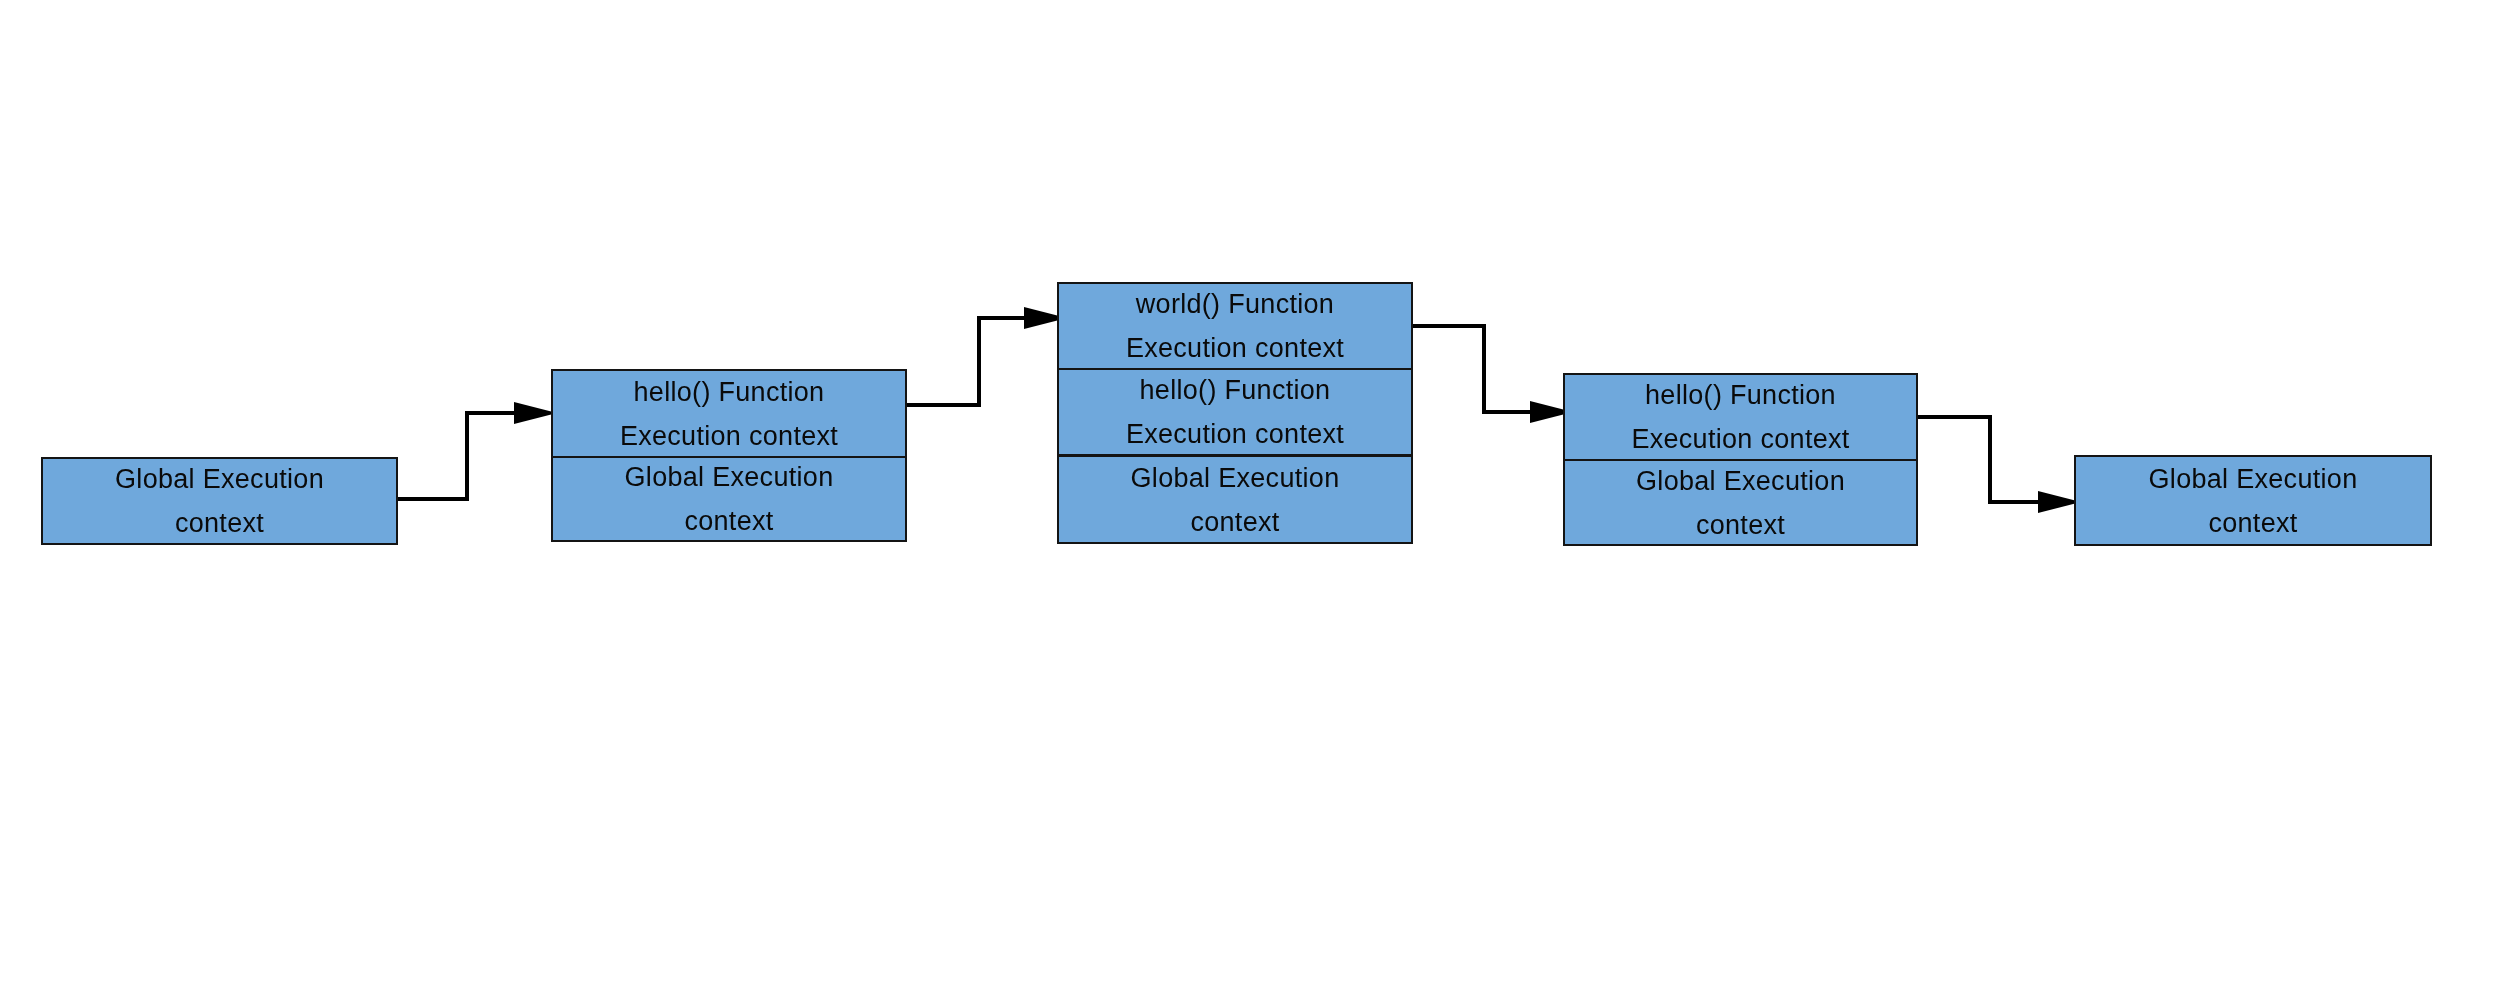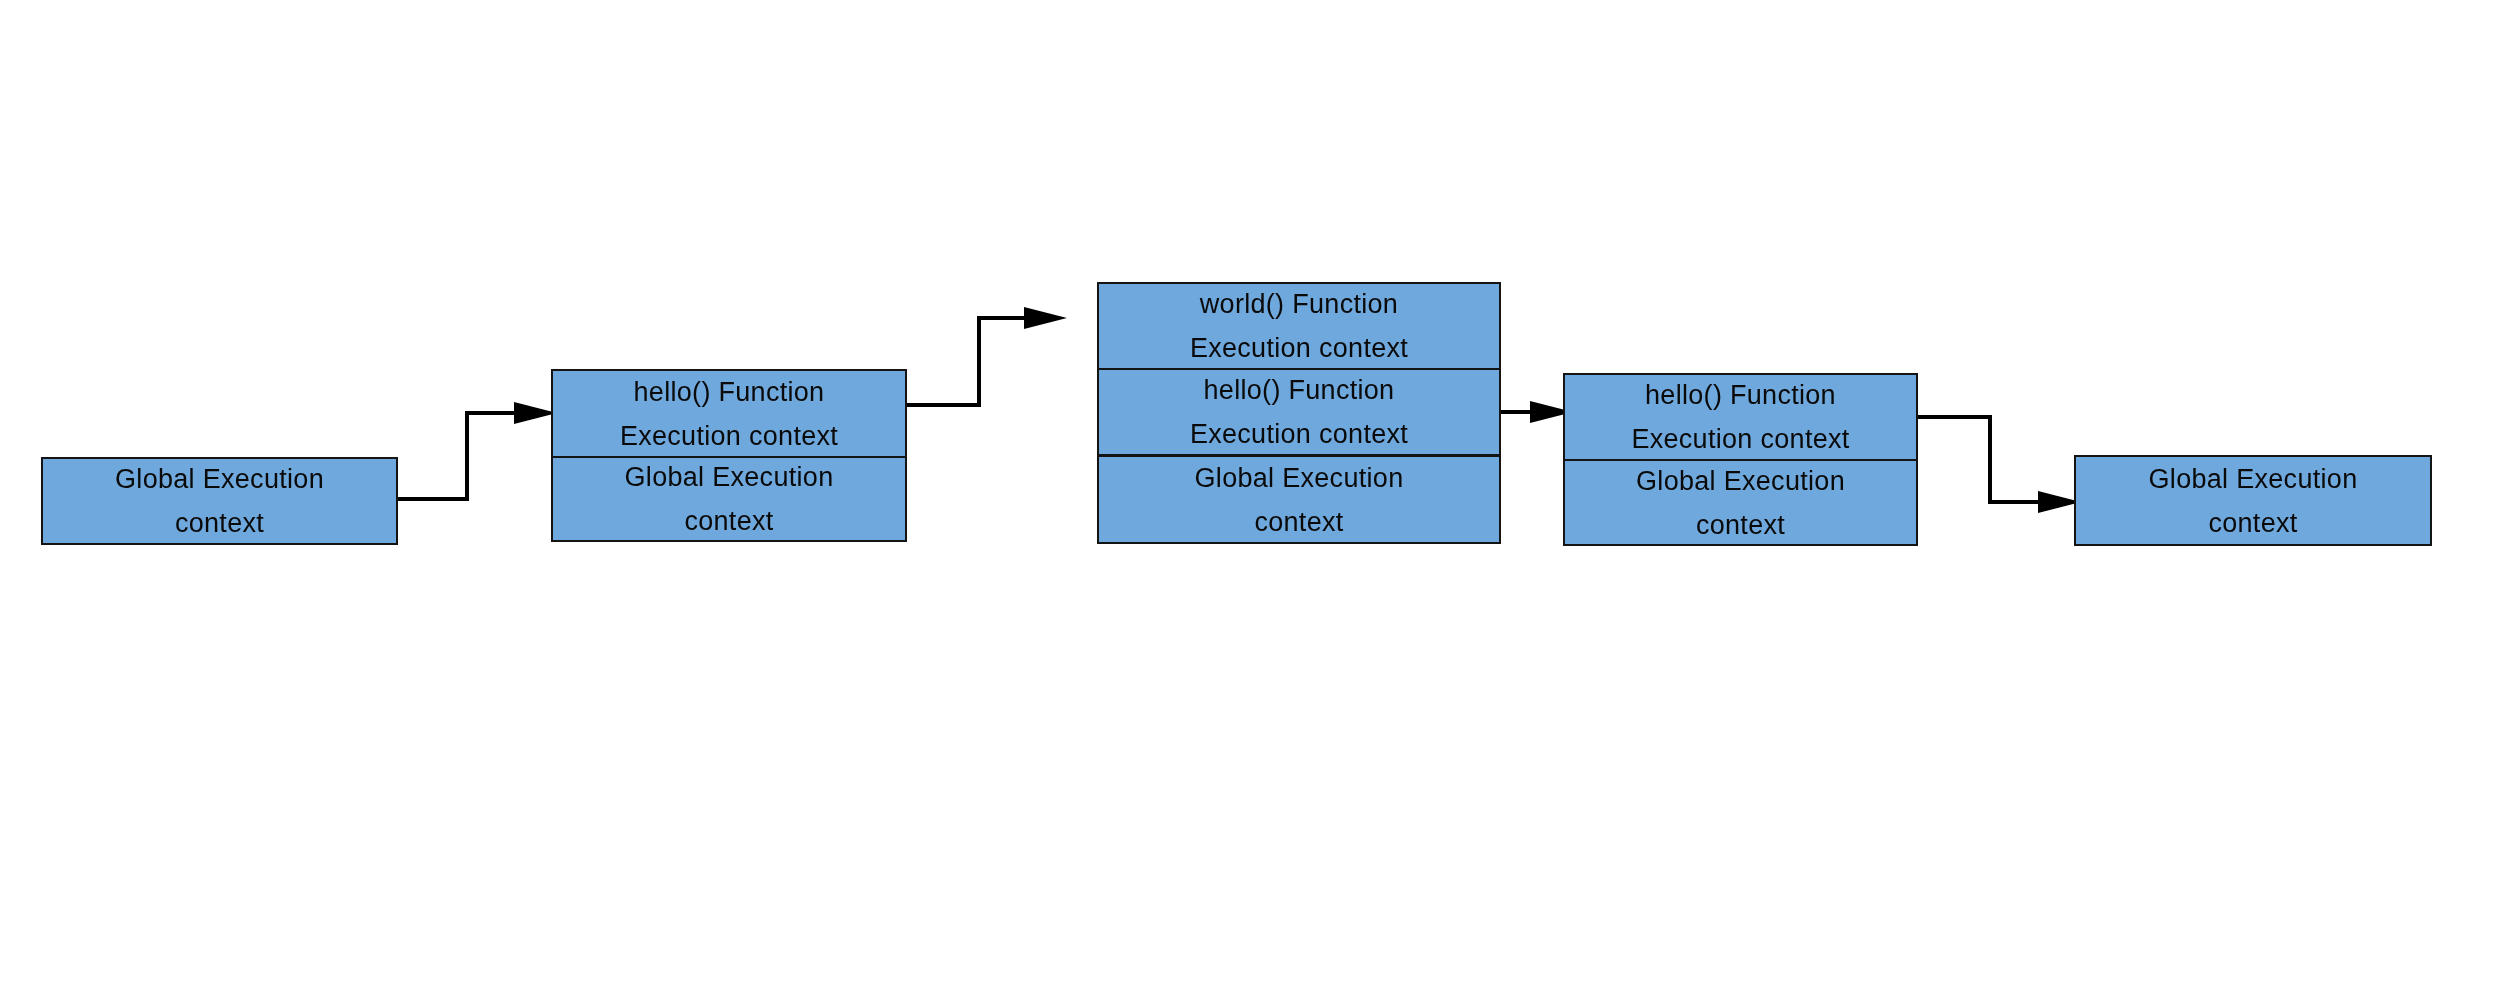--- a/index.html
+++ b/index.html
@@ -39,21 +39,21 @@
     letter-spacing:0.3px;
   }
   .cell + .cell{border-top:2px solid var(--box-border);}
 
   
   .s1{left:41px;  top:457px; width:357px;}
   .s1 .cell{height:84px;}
   .s2{left:551px; top:369px; width:356px;}
   .s2 .cell:nth-child(1){height:85px;}
   .s2 .cell:nth-child(2){height:84px;}
-  .s3{left:1057px;top:282px; width:404px;margin-left:40px;}
+  .s3{left:1057px;top:282px; width:356px;}
   .s3 .cell:nth-child(1){height:84px;}
   .s3 .cell:nth-child(2){height:86px;}
   .s3 .cell:nth-child(3){height:88px;}
   .s3 .cell:nth-child(3){border-top-width:3px;}
   .s4{left:1563px;top:373px; width:355px;}
   .s4 .cell:nth-child(1){height:84px;}
   .s4 .cell:nth-child(2){height:85px;}
   .s5{left:2074px;top:455px; width:358px;}
   .s5 .cell{height:87px;}
 </style>

